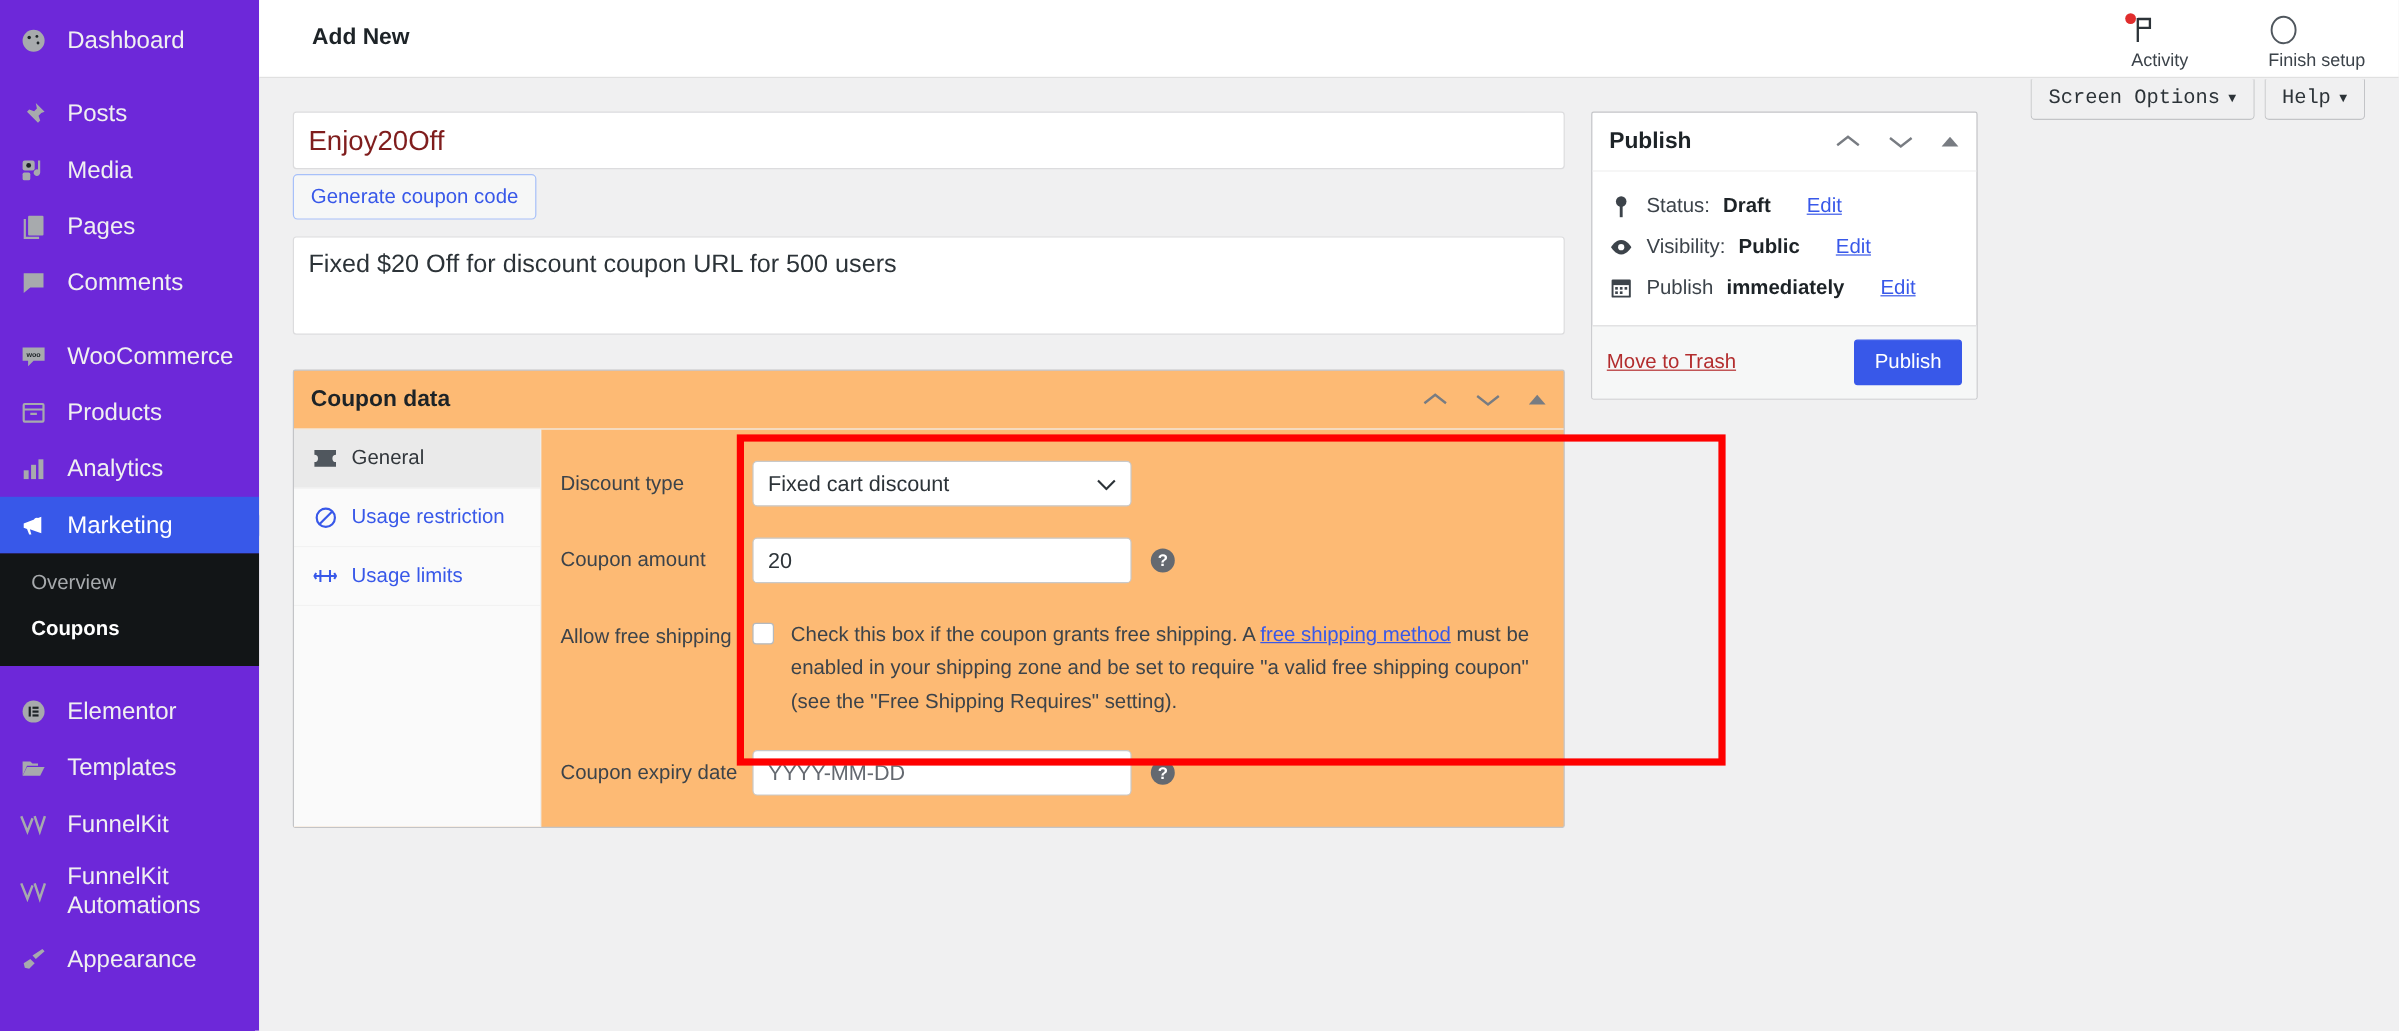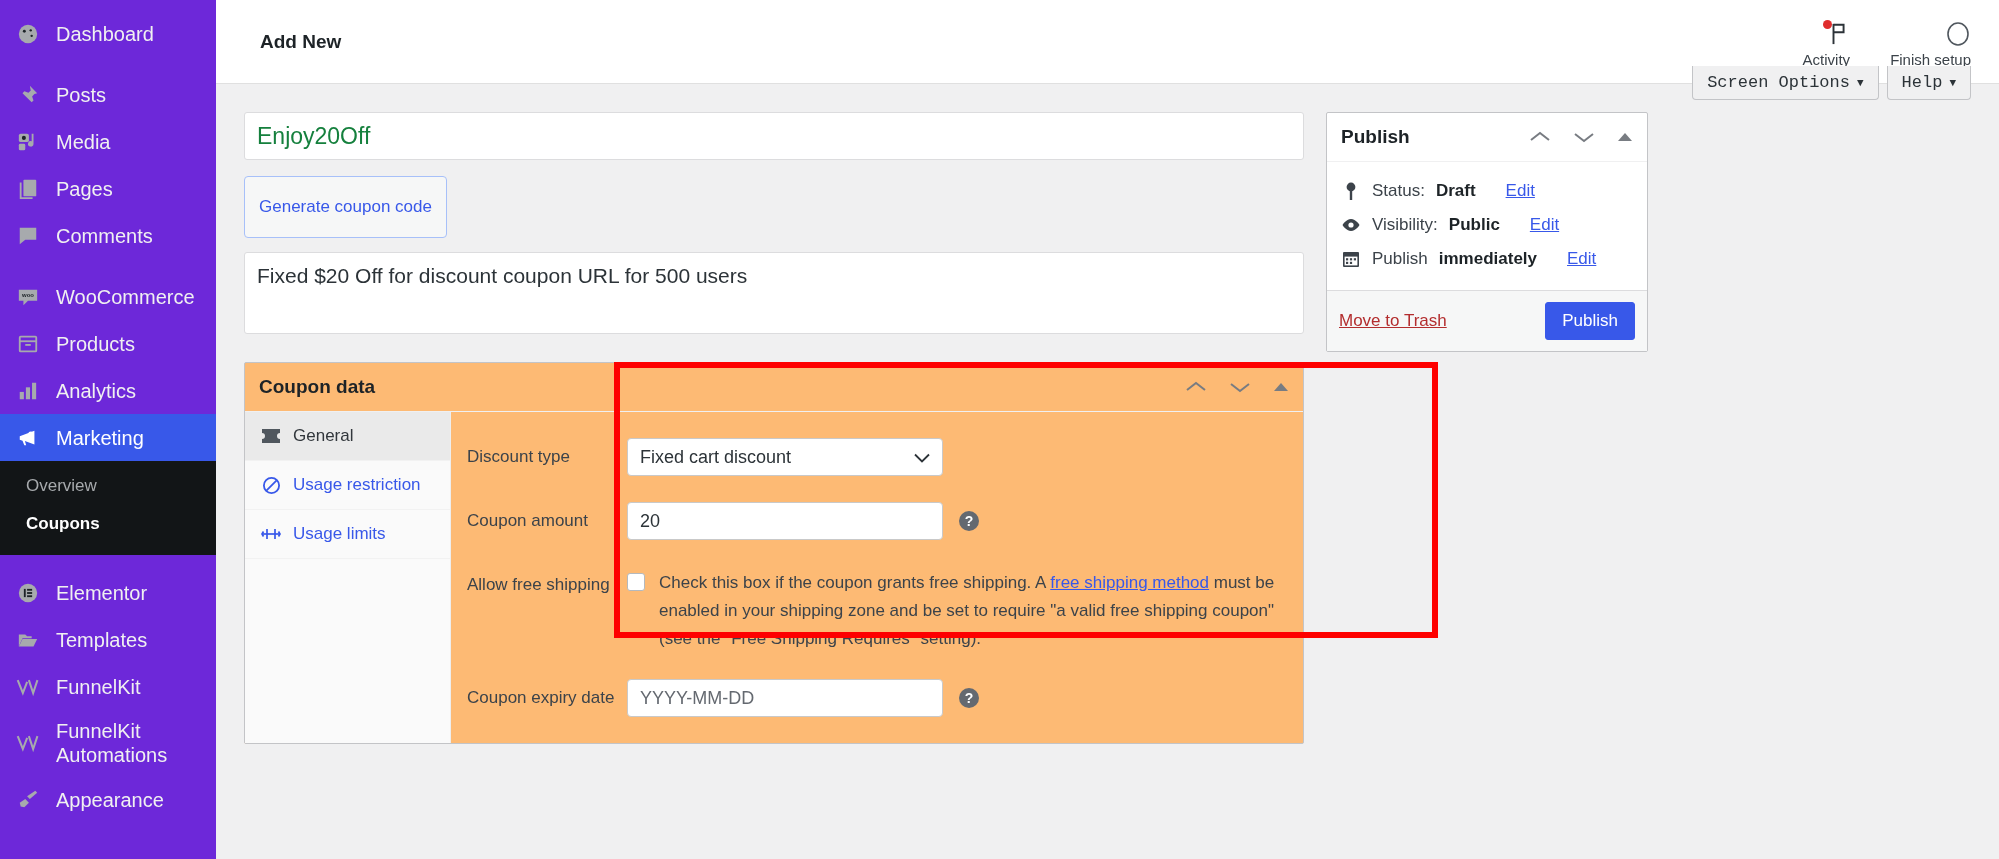--- a/index.html
+++ b/index.html
@@ -45,28 +45,28 @@
   .submenu-item {
     padding: 9px 0 9px 26px; font-size: 17px; color: #a7aaad; cursor: pointer;
   }
   .submenu-item.active { color: #fff; font-weight: bold; }
   .nav-gap { height: 14px; }
 
   
   .main { flex: 1; height: 859px; position: relative; background: #f0f0f1; }
 
   .adminbar {
-    height: 84px; background: #fff; border-bottom: 1px solid #e0e0e0;
+    height: 65px; background: #fff; border-bottom: 1px solid #e0e0e0;
     display: flex; align-items: center; justify-content: space-between;
     padding: 0 28px 0 44px; position: relative;
   }
   .adminbar-left { font-size: 19px; color: #1d2327; font-weight: bold; }
   .adminbar-right { display: flex; align-items: flex-start; gap: 40px; padding-top: 4px; }
   .ab-btn {
-    display: flex; flex-direction: column; align-items: flex-end; gap: 2px;
+    display: flex; flex-direction: column; align-items: flex-start; gap: 2px;
     cursor: pointer; color: #3c434a; font-size: 15px; min-width: 74px;
   }
   .ab-icon { height: 30px; display:flex; align-items:center; justify-content:center; position: relative; }
   .notif-dot {
     position: absolute; width: 9px; height: 9px; border-radius: 50%;
     background: #e02d2d; top: 1px; right: 18px;
   }
 
   .screen-meta {
     position: absolute; top: 66px; right: 28px;
@@ -81,26 +81,26 @@
   .caret { font-size: 11px; }
 
   .content { padding: 28px 28px 0 28px; display: flex; gap: 22px; }
   .col-left { width: 1060px; }
   .col-right { width: 322px; }
 
   .page-title { font-size: 27px; color: #1d2327; font-weight: 400; margin-bottom: 18px; }
 
   .title-input {
     width: 100%; height: 48px; border: 1px solid #dcdcde; background: #fff;
-    font-size: 23px; color: #15803d; padding: 0 12px;
+    font-size: 23px; color: #7f1d1d; padding: 0 12px;
     font-family: "Liberation Sans", sans-serif; border-radius: 3px;
   }
   .gen-btn {
-    margin-top: 16px; background: #f6f7f7; border: 1px solid #a7c0f9;
-    color: #3858e9; font-size: 17px; padding: 20px 14px; border-radius: 4px;
+    margin-top: 4px; background: #f6f7f7; border: 1px solid #a7c0f9;
+    color: #3858e9; font-size: 17px; padding: 8px 14px; border-radius: 4px;
     cursor: pointer; font-family: "Liberation Sans", sans-serif;
   }
   .desc-area {
     margin-top: 14px; width: 100%; height: 82px;
     border: 1px solid #dcdcde; background: #fff; border-radius: 3px;
     font-size: 21px; color: #2c3338; padding: 9px 12px; resize: none;
     font-family: "Liberation Sans", sans-serif; line-height: 1.3;
   }
 
   

